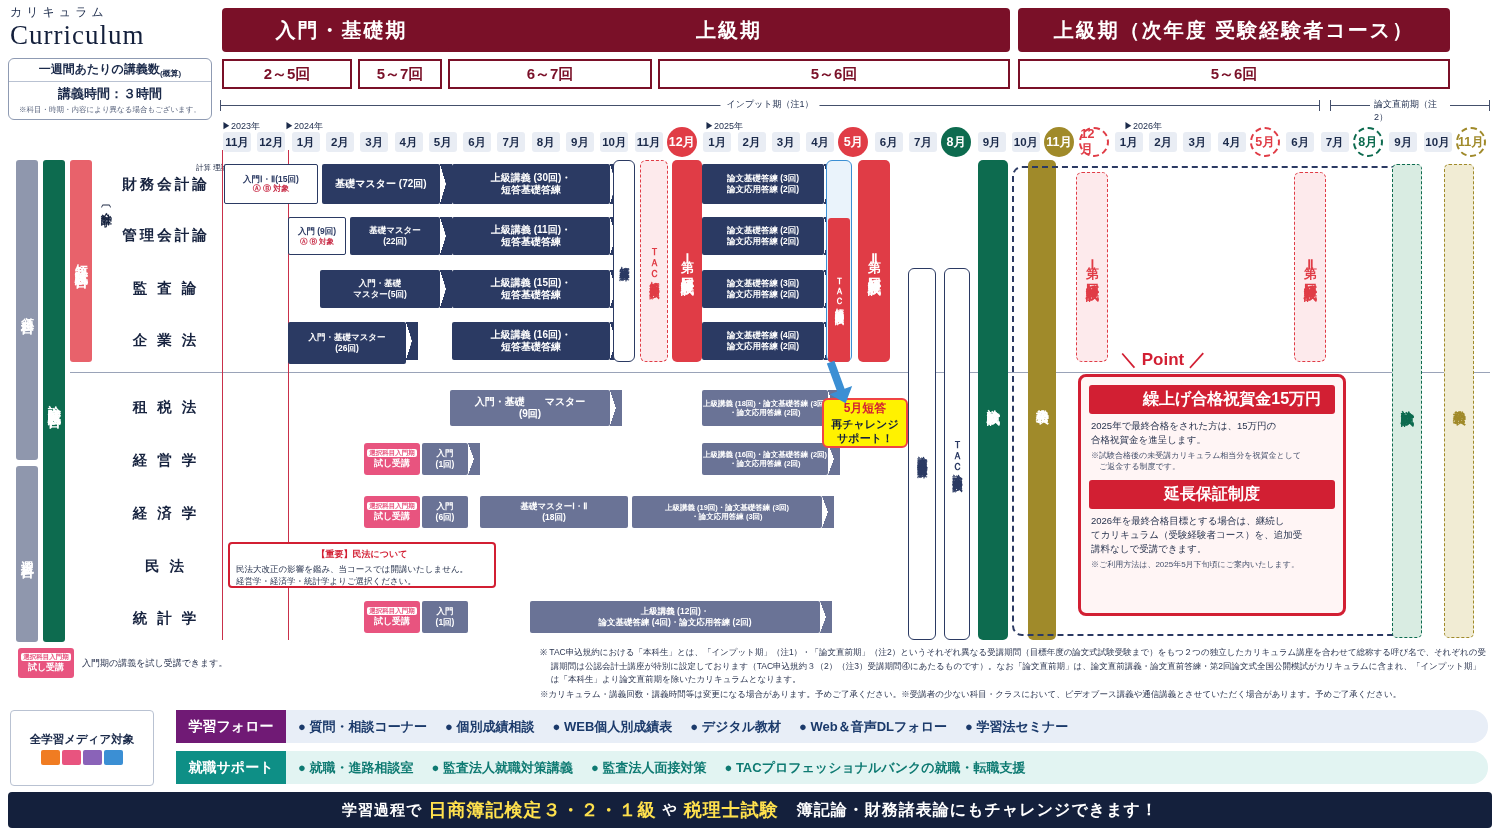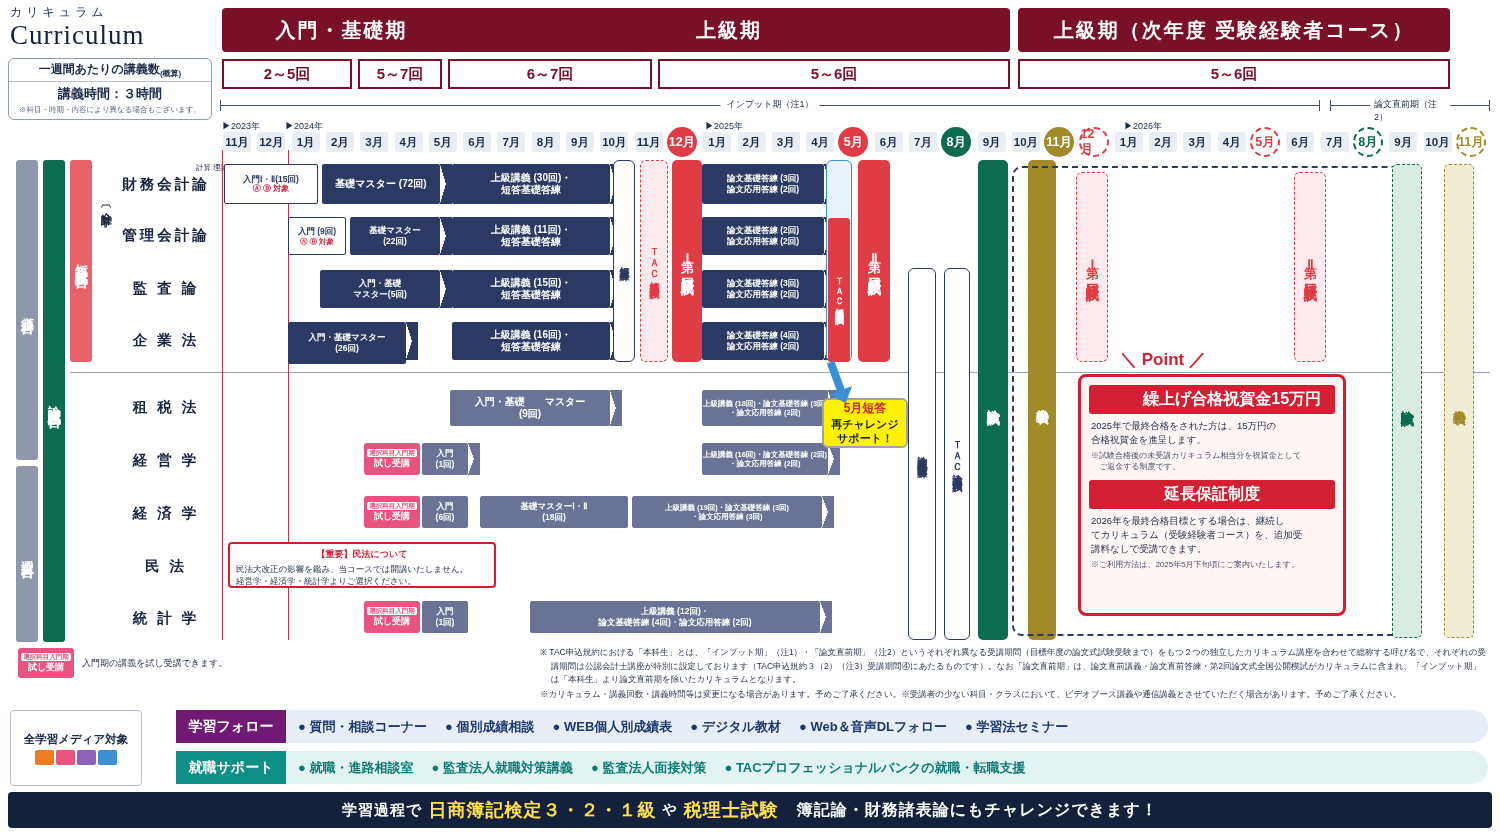--- a/index.html
+++ b/index.html
@@ -132,21 +132,21 @@
   }
   .tryout .t1 { background:#fff; color:#e8547f; font-size:6.5px; border-radius:2px; padding:0 2px; margin-bottom:1px;}
 
   .minpo-box {
     position:absolute; border:2px solid #d21f33; border-radius:4px; background:#fff;
     font-size:8.5px; color:#26324d; line-height:1.45; padding:4px 6px;
   }
   .minpo-box .hd { color:#d21f33; font-weight:bold; text-align:center; font-size:9px; }
 
   .callout {
-    position:absolute; background:#fff200; border:2px solid #a3a3a3; border-radius:6px;
+    position:absolute; background:#fff200; border:2px solid #ef4444; border-radius:6px;
     font-size:11px; font-weight:bold; color:#14203c; text-align:center; line-height:1.3;
     display:flex; align-items:center; justify-content:center;
   }
 
   .vline { position:absolute; background:#c9304a; width:1px; }
 
   .bignav-dash { position:absolute; border:2px dashed #2b3a63; border-radius:10px; }
 
   .media-box { position:absolute; border:1px solid #b9c2d2; border-radius:4px; background:#fff;
     display:flex; flex-direction:column; align-items:center; justify-content:center; }
@@ -437,21 +437,21 @@
       <span style="font-size:9px;">試し受講</span>
     </div>
     <div style="font-size:9px; color:#2b3550;">入門期の講義を試し受講できます。</div>
   </div>
 
   <div class="note-text" style="left:540px; top:646px; width:950px; white-space:pre-line;">※ TAC申込規約における「本科生」とは、「インプット期」（注1）・「論文直前期」（注2）というそれぞれ異なる受講期間（目標年度の論文式試験受験まで）をもつ２つの独立したカリキュラム講座を合わせて総称する呼び名で、それぞれの受
 　 講期間は公認会計士講座が特別に設定しております（TAC申込規約３（2）（注3）受講期間④にあたるものです）。なお「論文直前期」は、論文直前講義・論文直前答練・第2回論文式全国公開模試がカリキュラムに含まれ、「インプット期」
 　 は「本科生」より論文直前期を除いたカリキュラムとなります。</div>
   <div class="note-text" style="left:540px; top:688px; width:950px; white-space:pre-line;">※カリキュラム・講義回数・講義時間等は変更になる場合があります。予めご了承ください。※受講者の少ない科目・クラスにおいて、ビデオブース講義や通信講義とさせていただく場合があります。予めご了承ください。</div>
 
-  <div class="media-box" style="left:10px; top:710px; width:132px; height:76px;">
+  <div class="media-box" style="left:10px; top:710px; width:144px; height:76px;">
     <div class="mt">全学習メディア対象</div>
     <div class="media-icons">
       <i style="background:#f07c22;"></i>
       <i style="background:#e8547f;"></i>
       <i style="background:#8a63b8;"></i>
       <i style="background:#3b8fd4;"></i>
     </div>
   </div>
 
   <div class="supp-row" style="left:176px; top:710px; width:1312px;">

